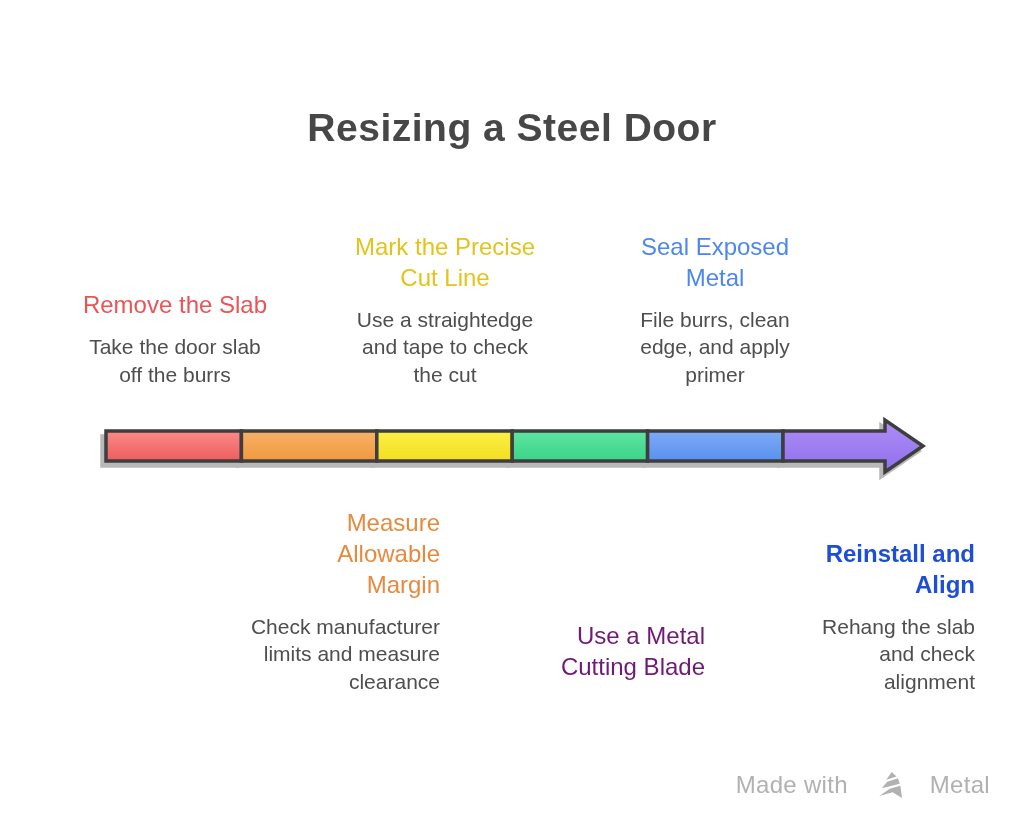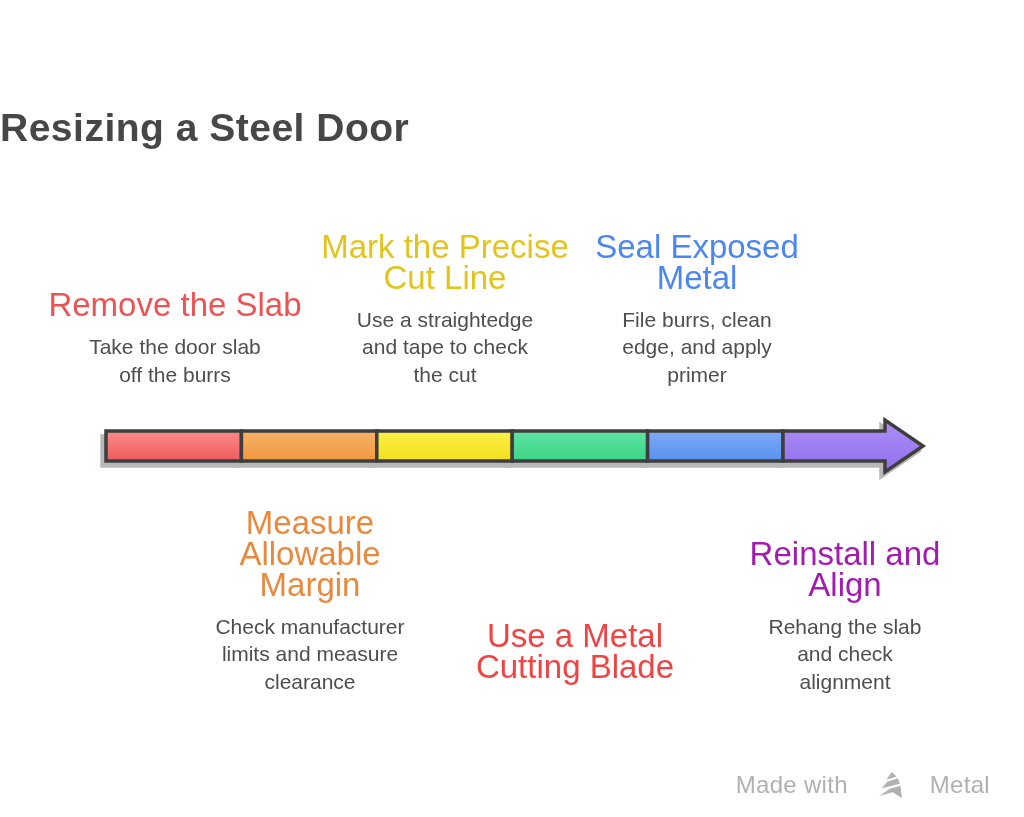--- a/index.html
+++ b/index.html
@@ -6,47 +6,47 @@
   body{font-family:"Liberation Sans","DejaVu Sans",sans-serif;}
   .canvas{
     position:relative;
     width:1024px;height:817px;
     background:#ffffff;
     overflow:hidden;
   }
   .page-title{
     position:absolute;
     top:106px;left:0;width:100%;
-    text-align:left;
+    text-align:center;
     font-size:39px;
     font-weight:700;
     letter-spacing:0.5px;
     color:#474747;
   }
   .step{
     position:absolute;
     width:260px;
     text-align:center;
   }
   .step.top{bottom:429px;}
-  .step.bottom{bottom:122px;}
+  .step.bottom{bottom:122px;text-align:right;}
   .step-title{
-    font-size:33px;
+    font-size:24px;
     line-height:31px;
     font-weight:400;
     white-space:pre-line;
     margin-bottom:13px;
   }
   .step-desc{
     font-size:21px;
     line-height:27.5px;
     color:#4E4E4E;
     white-space:pre-line;
   }
-  #s1{left:45px;margin-top:40px;}  #s2{left:315px;} #s3{left:567px;}
+  #s1{left:45px;margin-top:40px;}  #s2{left:315px;} #s3{left:585px;}
   #s4{left:180px;} #s5{left:445px;} #s6{left:715px;}
   .arrow-svg{
     position:absolute;
     left:0;top:410px;
     width:1024px;height:76px;
     filter:drop-shadow(-4px 5px 0 rgba(0,0,0,0.28));
   }
   .footer{
     position:absolute;
     right:34px;bottom:17px;
@@ -123,25 +123,25 @@
 
   <div class="step bottom" id="s4">
     <div class="step-title" style="color: rgb(231, 138, 62);">Measure
 Allowable
 Margin</div>
     <div class="step-desc">Check manufacturer
 limits and measure
 clearance</div>
   </div>
   <div class="step bottom" id="s5">
-    <div class="step-title" style="color: #ef4444;">Use a Metal
+    <div class="step-title" style="color: #701a75;">Use a Metal
 Cutting Blade</div>
   </div>
   <div class="step bottom" id="s6">
-    <div class="step-title" style="color: #a21caf;">Reinstall and
+    <div class="step-title" style="color: #1d4ed8; font-weight: bold;">Reinstall and
 Align</div>
     <div class="step-desc">Rehang the slab
 and check
 alignment</div>
   </div>
 
   <div class="footer">
     <span>Made with</span>
     <svg class="napkin-logo" viewBox="0 0 24 24">
       <g fill="#B1B1B1">

